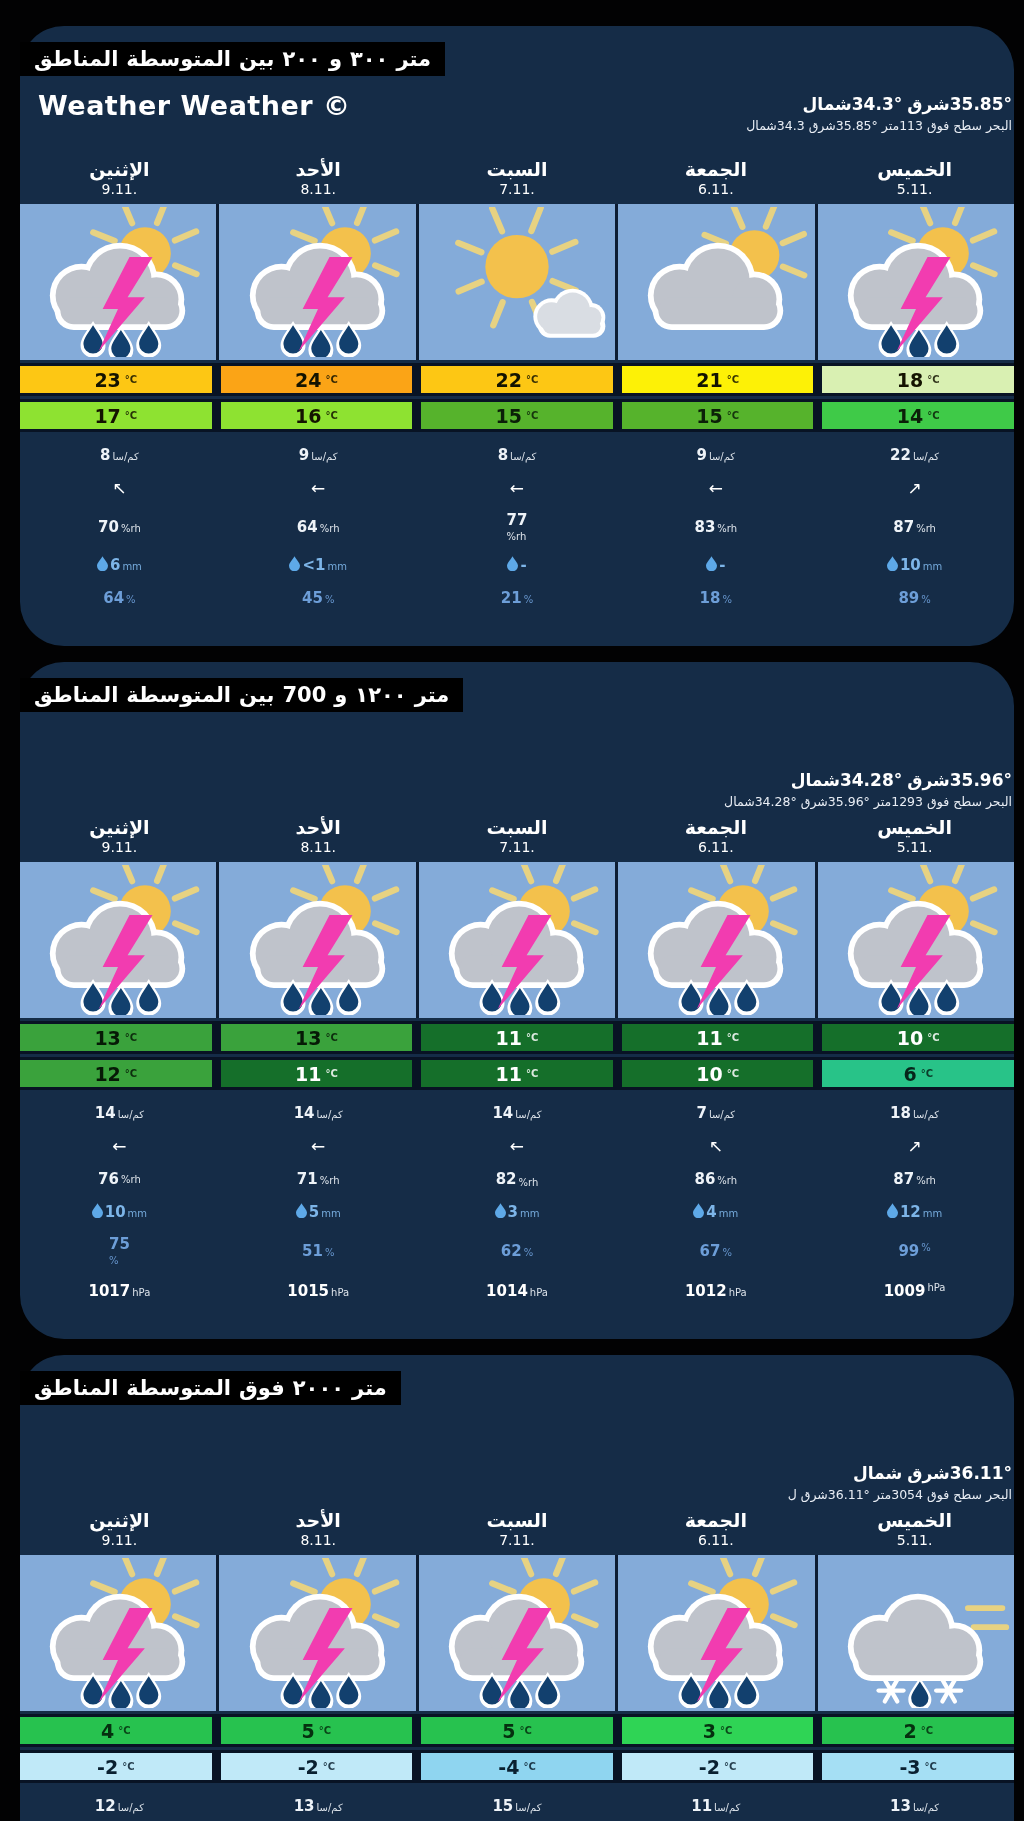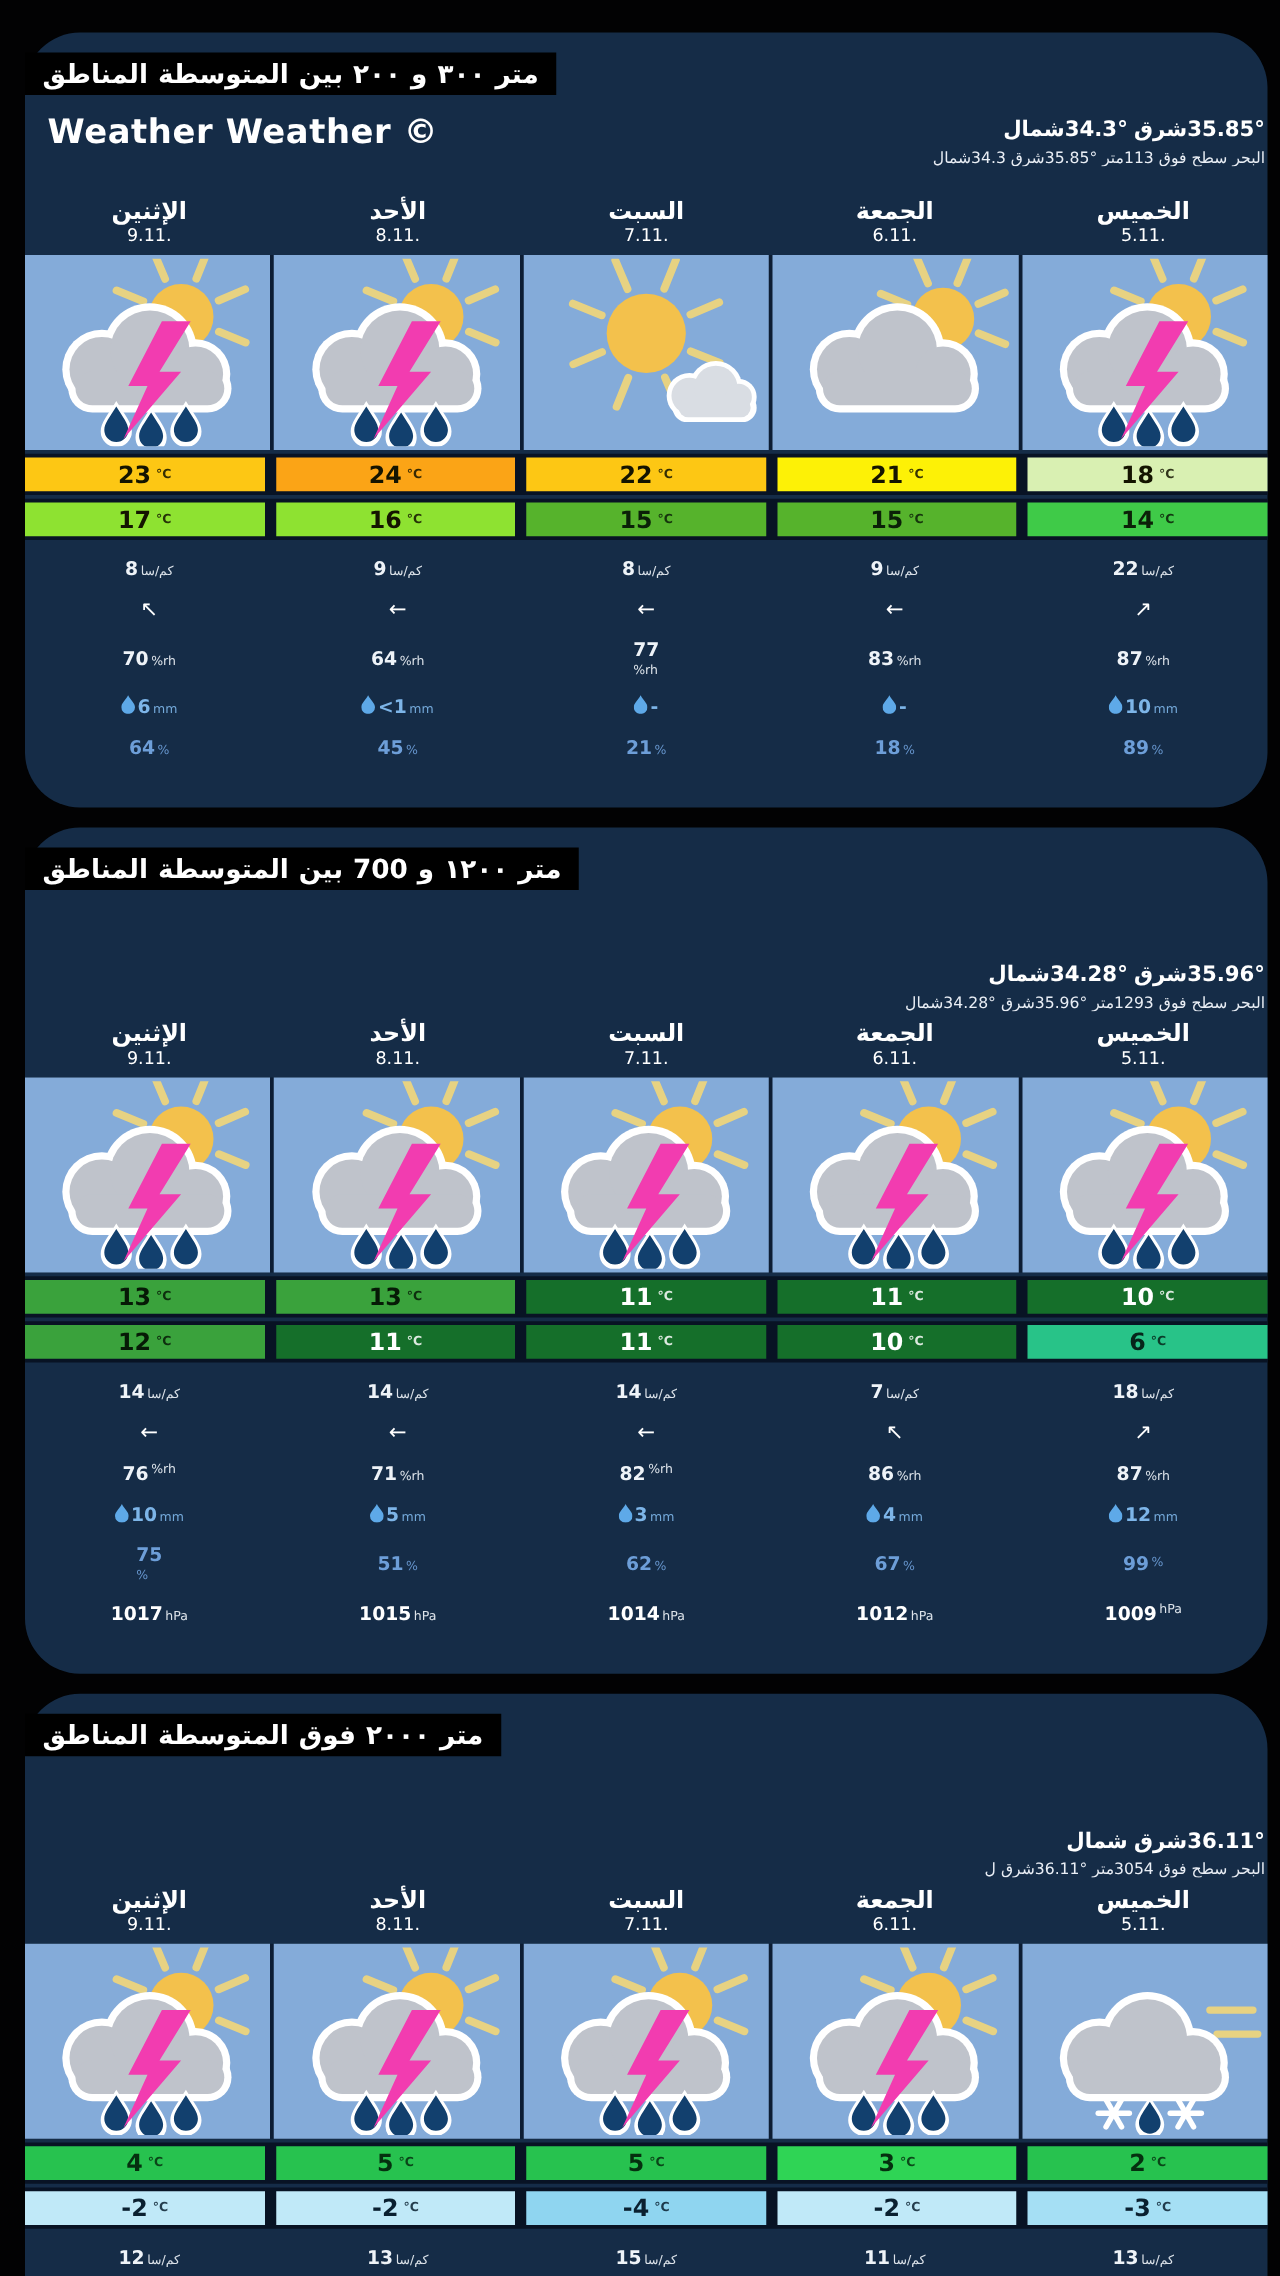--- a/index.html
+++ b/index.html
@@ -722,33 +722,33 @@
           </div>
           <div class="tcell">
             <span class="arrow">↖</span>
           </div>
           <div class="tcell">
             <span class="arrow">↗</span>
           </div>
         </div>
         <div class="grid trow rh-row">
           <div class="tcell">
-            <span class="numwrap" style="display: flex; align-items: flex-start; gap: 2px;">
+            <span class="numwrap" style="display: flex; align-items: center; gap: 2px;">
               <span class="val">76</span>
               <span class="unit">%rh</span>
             </span>
           </div>
           <div class="tcell">
             <span class="numwrap" style="display: flex; align-items: baseline; gap: 2px;">
               <span class="val">71</span>
               <span class="unit">%rh</span>
             </span>
           </div>
           <div class="tcell">
-            <span class="numwrap" style="display: flex; align-items: flex-start; gap: 2px;">
+            <span class="numwrap" style="display: flex; align-items: flex-end; gap: 2px;">
               <span class="val">82</span>
               <span class="unit">%rh</span>
             </span>
           </div>
           <div class="tcell">
             <span class="numwrap" style="display: flex; align-items: baseline; gap: 2px;">
               <span class="val">86</span>
               <span class="unit">%rh</span>
             </span>
           </div>
@@ -835,21 +835,21 @@
               <span class="unit">%</span>
             </span>
           </div>
           <div class="tcell">
             <span class="numwrap" style="display: flex; align-items: baseline; gap: 2px;">
               <span class="val">67</span>
               <span class="unit">%</span>
             </span>
           </div>
           <div class="tcell">
-            <span class="numwrap" style="display: flex; align-items: center; gap: 2px;">
+            <span class="numwrap" style="display: flex; align-items: flex-start; gap: 2px;">
               <span class="val">99</span>
               <span class="unit">%</span>
             </span>
           </div>
         </div>
         <div class="grid trow press-row">
           <div class="tcell">
             <span class="numwrap" style="display: flex; align-items: baseline; gap: 2px;">
               <span class="val">1017</span>
               <span class="unit">hPa</span>

